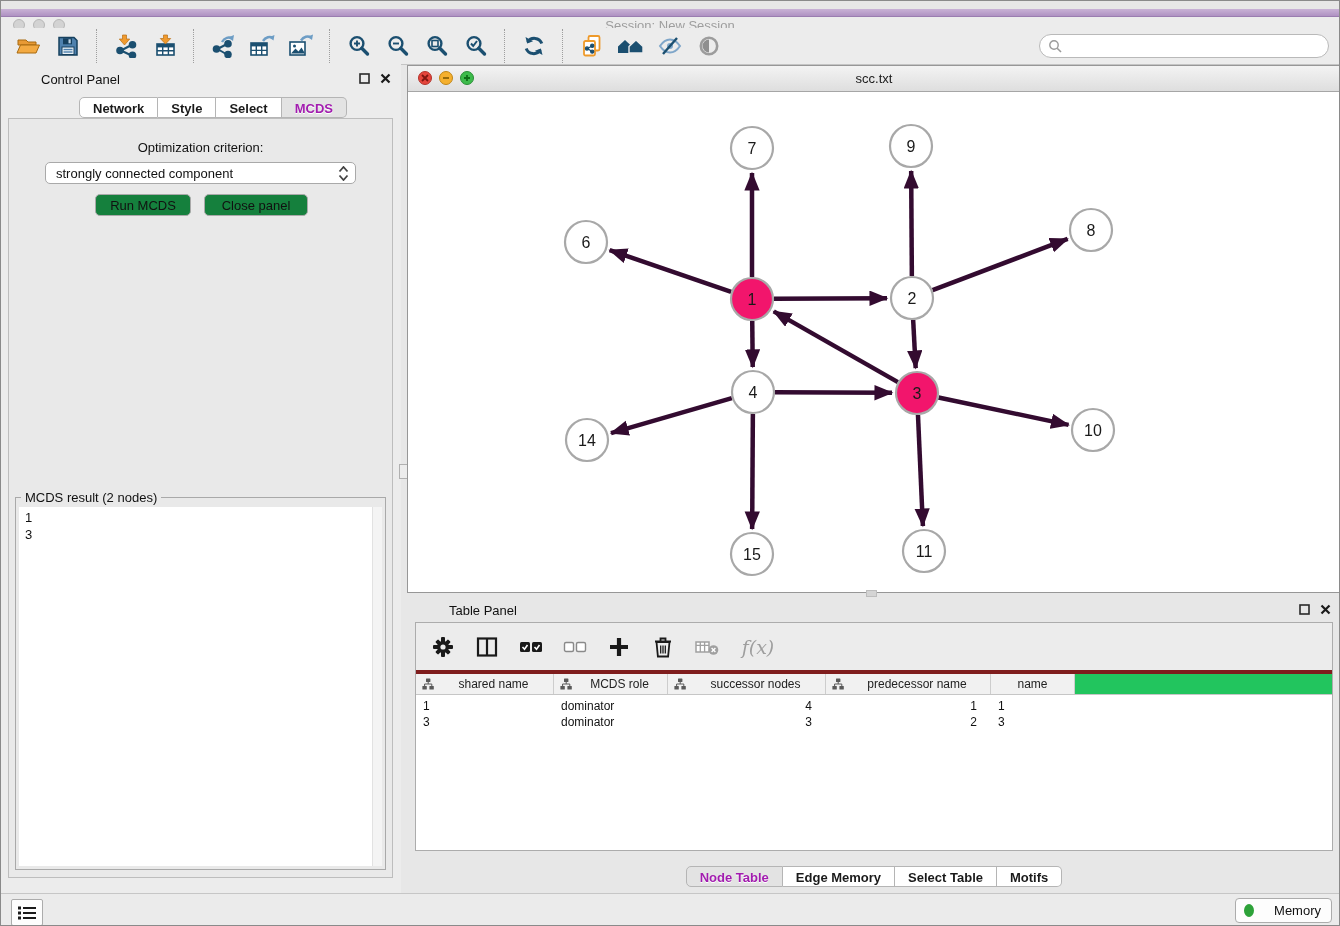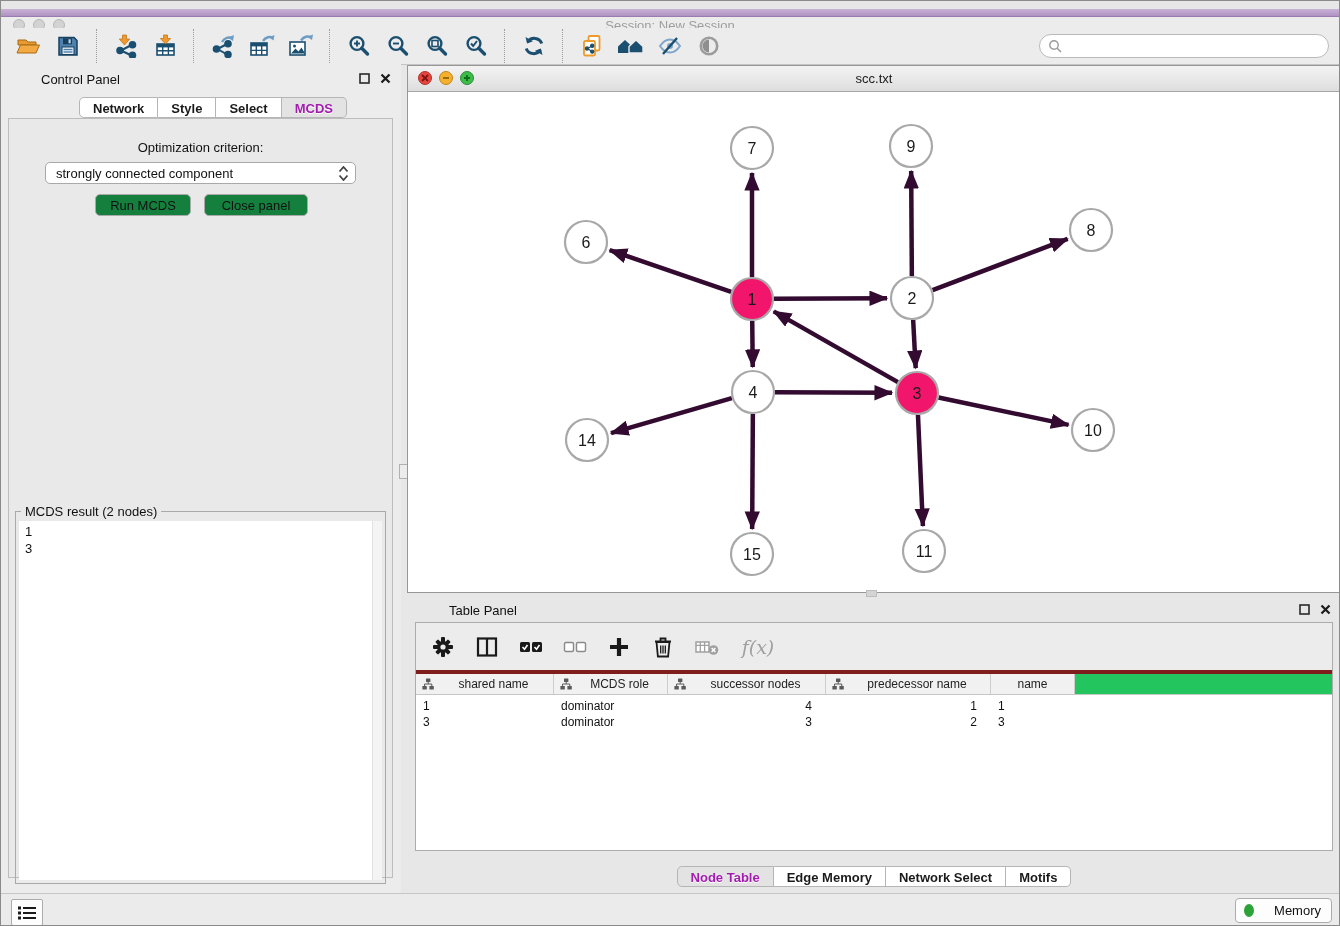--- a/index.html
+++ b/index.html
@@ -28,21 +28,21 @@
   .cp-tabs{position:absolute;left:78px;top:33px;}
   .tab{height:21px;line-height:21px;padding:0 13px;font-size:13px;font-weight:bold;color:#1A1A1A;background:#fff;border:1px solid #B5B5B5;border-left:none;cursor:pointer;box-sizing:border-box;}
   .tab:first-child{border-left:1px solid #B5B5B5;border-radius:5px 0 0 5px;}
   .tab:last-child{border-radius:0 5px 5px 0;}
   .tab.active{background:#E3E3E3;color:#a21caf;text-shadow:0 1px 0 #fff;}
   .cp-body{position:absolute;left:7px;top:54px;width:385px;height:760px;background:#E9E9E9;border:1px solid #BDBDBD;box-sizing:border-box;}
   .opt-label{position:absolute;left:0;right:0;top:21px;text-align:center;font-size:13px;color:#111;}
   .combo{position:absolute;left:36px;top:43px;width:311px;height:22px;background:#fff;border:1px solid #A9A9A9;border-radius:5px;display:flex;align-items:center;padding:0 6px 0 10px;box-sizing:border-box;cursor:pointer;}
   .combo span{flex:1;font-size:13px;color:#111;}
   .pbtn{position:absolute;height:22px;background:#15803d;border:1px solid #A9A9A9;border-radius:5px;font-size:13px;color:#111;display:flex;align-items:center;justify-content:center;cursor:pointer;box-sizing:border-box;}
-  .result-box{position:absolute;left:6px;top:392px;width:369px;height:371px;border:1px solid #A9A9A9;}
+  .result-box{position:absolute;left:6px;top:378px;width:369px;height:371px;border:1px solid #A9A9A9;}
   .result-legend{position:absolute;top:-8px;left:5px;background:#E9E9E9;padding:0 4px;font-size:13px;color:#111;}
   .result-area{position:absolute;left:3px;right:3px;top:9px;bottom:3px;background:#fff;}
   .result-scroll{position:absolute;right:0;top:0;bottom:0;width:9px;background:#F4F4F4;border-left:1px solid #E2E2E2;}
   .result-text{position:absolute;left:6px;top:2px;font-size:13px;line-height:17px;color:#111;white-space:pre;}
 
   .vsplit-handle{position:absolute;left:398px;top:463px;width:10px;height:15px;background:#ECECEC;border:1px solid #B0B0B0;box-sizing:border-box;cursor:col-resize;}
 
   
   .network-window{position:absolute;left:406px;top:64px;width:934px;height:528px;border:1px solid #979797;background:#fff;box-sizing:border-box;}
   .nw-titlebar{position:relative;height:25px;background:linear-gradient(#F3F3F3,#DEDEDE);border-bottom:1px solid #A6A6A6;}
@@ -504,21 +504,21 @@
             <div class="tcell left" style="width: 114px;">dominator</div>
             <div class="tcell right" style="width: 158px;">3</div>
             <div class="tcell right" style="width: 165px;">2</div>
             <div class="tcell left" style="width: 84px;">3</div>
           </div>
         </div>
     </div>
     <div class="tabs tp-tabs" id="tp-tabs">
         <div class="tab active">Node Table</div>
         <div class="tab">Edge Memory</div>
-        <div class="tab">Network Select</div>
+        <div class="tab">Select Table</div>
         <div class="tab">Motifs</div>
       </div>
   </div>
 
   <div class="statusbar">
     <div class="list-btn">
       <svg width="18" height="14" viewBox="0 0 18 14">
           <g fill="#1A1A1A">
             <rect x="0" y="0.5" width="3" height="3"></rect>
             <rect x="5" y="1" width="13" height="2"></rect>

